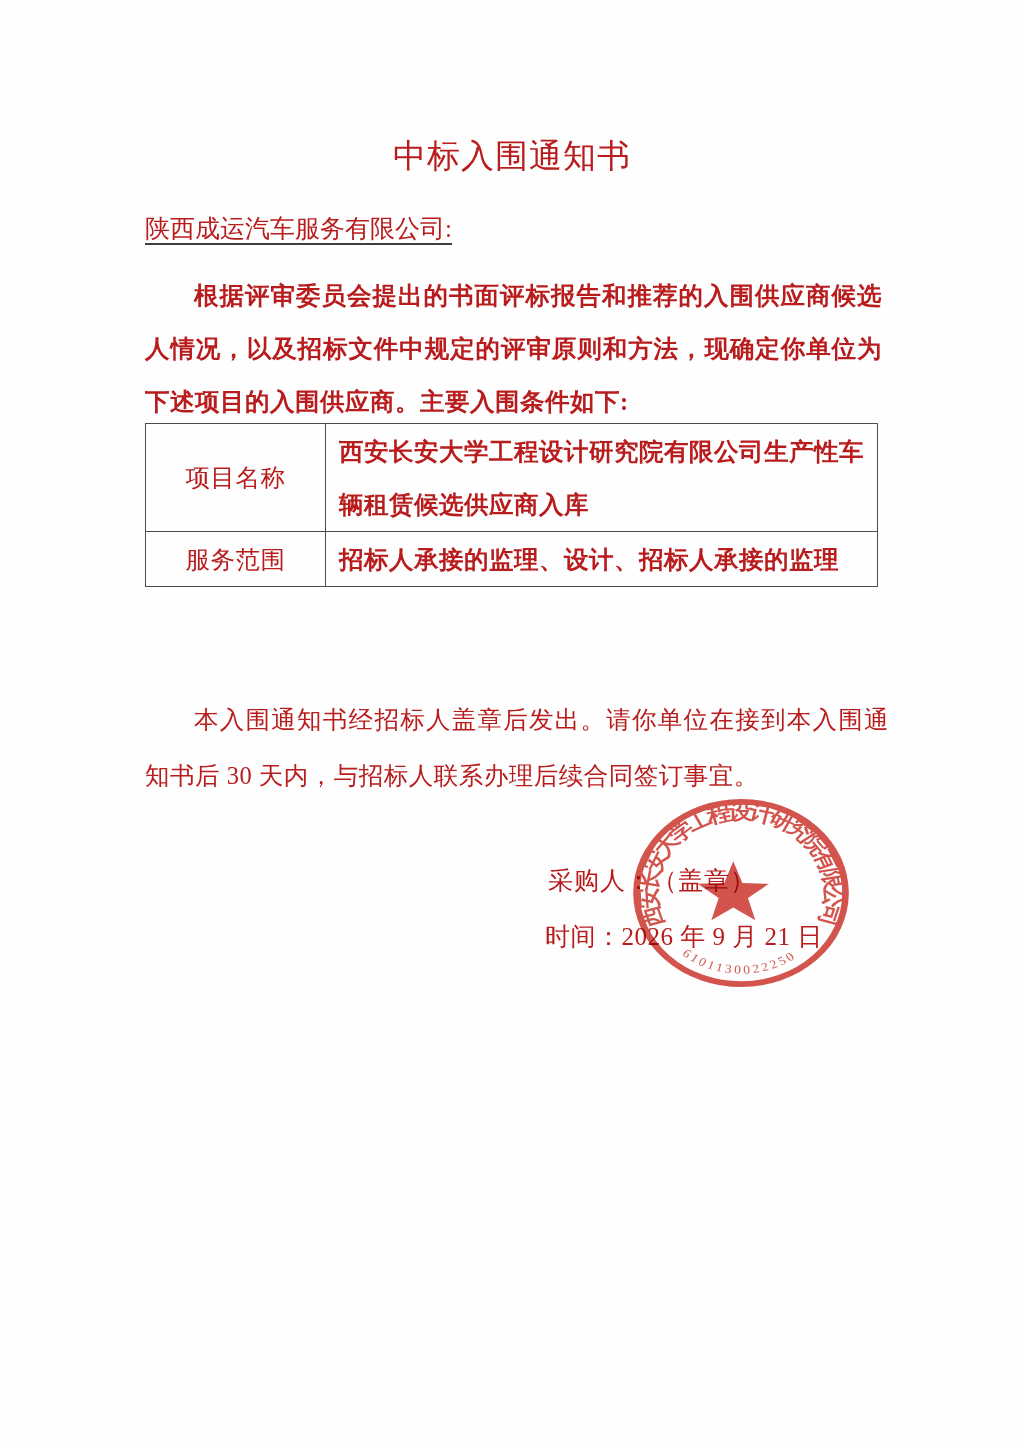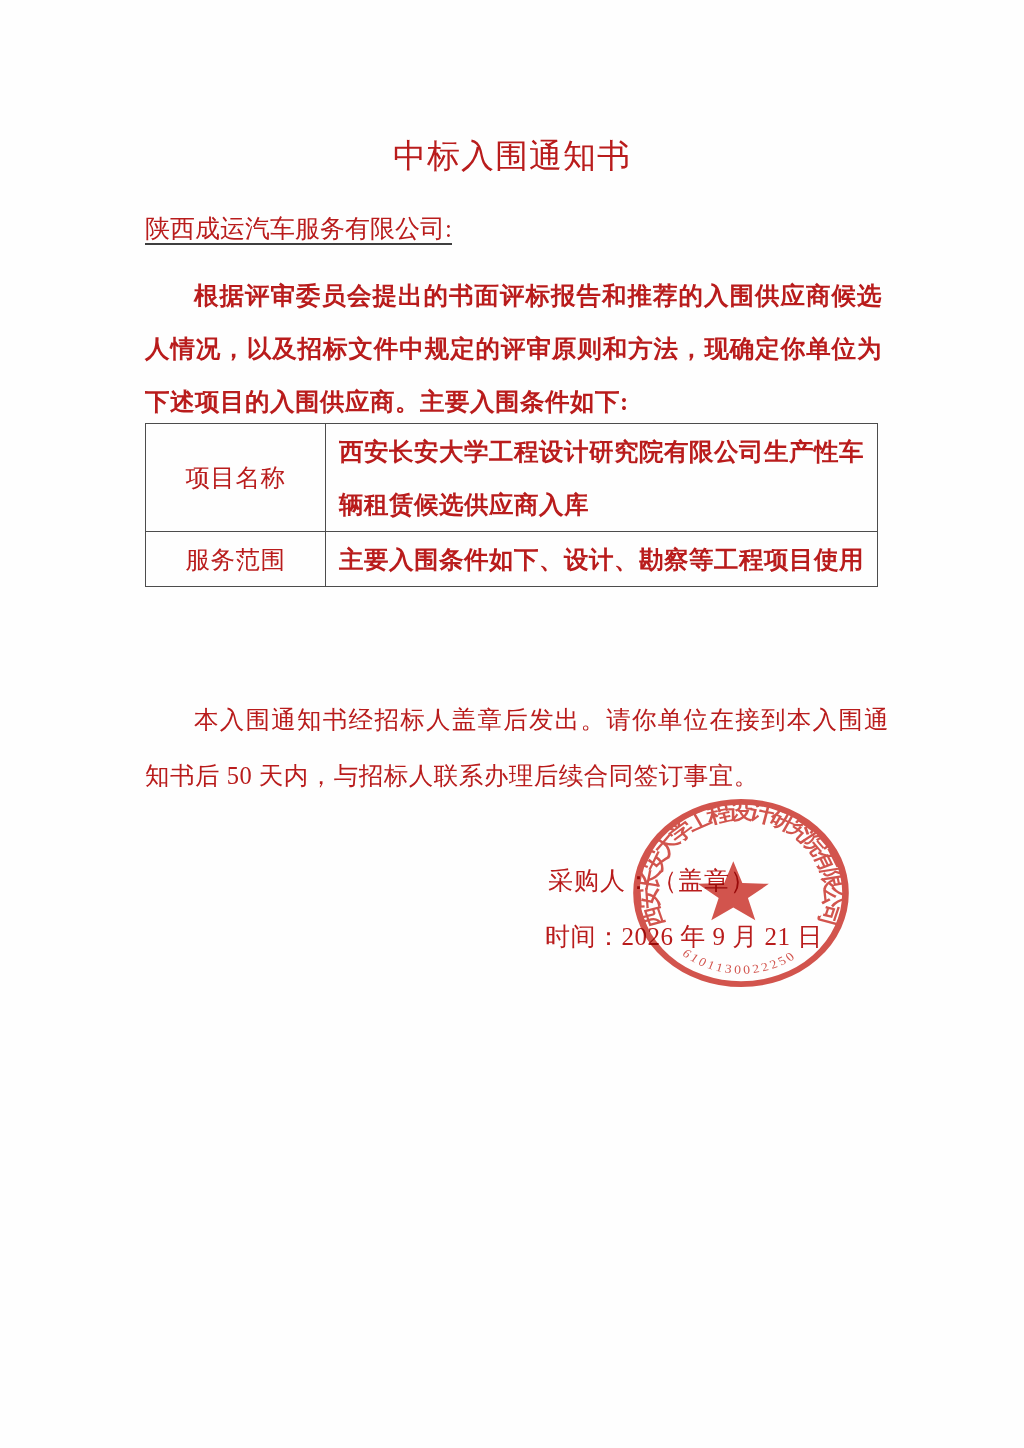--- a/index.html
+++ b/index.html
@@ -122,26 +122,26 @@
   <p class="para para-intro">根据评审委员会提出的书面评标报告和推荐的入围供应商候选人情况，以及招标文件中规定的评审原则和方法，现确定你单位为下述项目的入围供应商。主要入围条件如下:</p>
 
   <table class="conditions-table">
     <tbody>
       <tr class="row-project">
         <td class="cell-label">项目名称</td>
         <td class="cell-value">西安长安大学工程设计研究院有限公司生产性车辆租赁候选供应商入库</td>
       </tr>
       <tr class="row-scope">
         <td class="cell-label">服务范围</td>
-        <td class="cell-value">主要入围条件如下、设计、勘察等工程项目使用</td>
+        <td class="cell-value">招标人承接的监理、设计、招标人承接的监理</td>
       </tr>
     </tbody>
   </table>
 
-  <p class="para para-closing">本入围通知书经招标人盖章后发出。请你单位在接到本入围通知书后 50 天内，与招标人联系办理后续合同签订事宜。</p>
+  <p class="para para-closing">本入围通知书经招标人盖章后发出。请你单位在接到本入围通知书后 30 天内，与招标人联系办理后续合同签订事宜。</p>
 
   <div class="sig-purchaser">采购人：（盖章）</div>
   <div class="sig-date">时间：2026 年 9 月 21 日</div>
 
   <svg class="seal" viewBox="-115 -107 230 214" aria-hidden="true">
     <g transform="scale(1.1,0.96)">
       <circle r="95" fill="none" stroke-width="6" stroke="#cf453e"></circle>
       <defs>
         <path id="sealTopArc" d="M -69.8,32.5 A 77,77 0 1 1 69.8,32.5" fill="none"></path>
         <path id="sealBottomArc" d="M -54,64.3 A 84,84 0 0 0 54,64.3" fill="none"></path>

